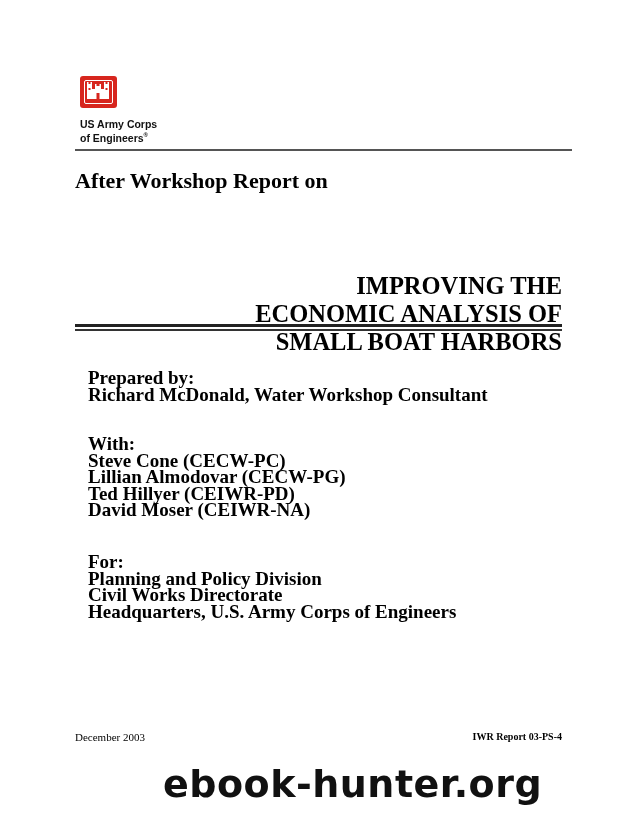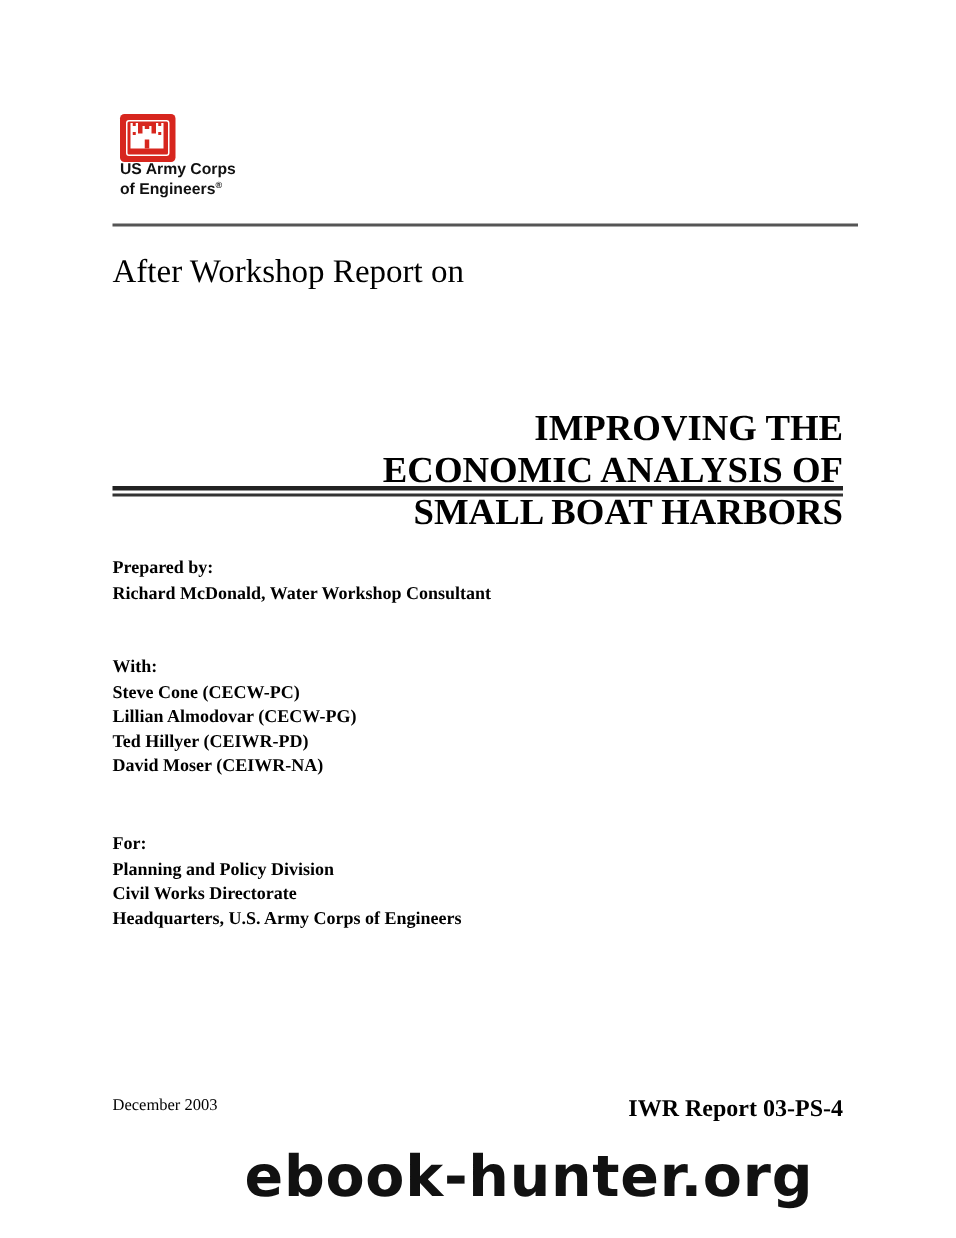--- a/index.html
+++ b/index.html
@@ -1,29 +1,29 @@
 <!DOCTYPE html>
 <html><head>
   <meta charset="utf-8">
   <style>
     html, body { margin: 0; padding: 0; background: #ffffff; }
     body { width: 637px; height: 825px; position: relative; overflow: hidden; font-family: "Liberation Serif", serif; color: #000; }
     .abs { position: absolute; }
     .logo-box { left: 80px; top: 76px; width: 37px; height: 32px; background: #d7261e; border-radius: 3px; }
     .logo-inner { position:absolute; left:4px; top:4px; width:29px; height:24px; border: 1.5px solid #fff; box-sizing: border-box; border-radius: 2px; }
-    .logo-text { left: 80px; top: 108px; font-family: "Liberation Sans", sans-serif; font-weight: bold; font-size: 10.5px; line-height: 11px; color: #111; }
+    .logo-text { left: 80px; top: 119px; font-family: "Liberation Sans", sans-serif; font-weight: bold; font-size: 10.5px; line-height: 11px; color: #111; }
     .logo-text sup { font-size: 6px; }
     .rule-top { left: 75px; top: 149px; width: 497px; height: 2px; background: #555; }
-    .h1 { left: 75px; top: 168px; font-size: 22px; font-weight: normal; }
+    .h1 { left: 75px; top: 168px; font-size: 22px; font-weight: bold; }
     .title { right: 75px; top: 224px; font-size: 24.5px; font-weight: bold; text-align: right; line-height: 28px; margin-top: 48px; }
     .rule-double-a { left: 75px; top: 324px; width: 487px; height: 3px; background: #222; }
     .rule-double-b { left: 75px; top: 329px; width: 487px; height: 2px; background: #333; }
-    .block { left: 75px; font-size: 12px; font-weight: bold; line-height: 16.5px; }
+    .block { left: 88px; font-size: 19px; font-weight: bold; line-height: 16.5px; }
     .footer-left { left: 75px; top: 731px; font-size: 11px; font-weight: normal; }
-    .footer-right { right: 75px; top: 731px; font-size: 16px; font-weight: bold; }
+    .footer-right { right: 75px; top: 731px; font-size: 10px; font-weight: bold; }
     .watermark { left: 163px; top: 762px; font-family: "DejaVu Sans", sans-serif; font-weight: bold; font-size: 38px; letter-spacing: 0.5px; color: #111; text-align: center; }
   </style>
 </head>
 <body>
 
 <div class="abs logo-box">
   <div class="logo-inner">
     <svg width="26" height="21" viewBox="0 0 26 21" style="position:absolute;left:0;top:0">
       <g fill="#fff">
         <rect x="2" y="3" width="5" height="15"></rect>

